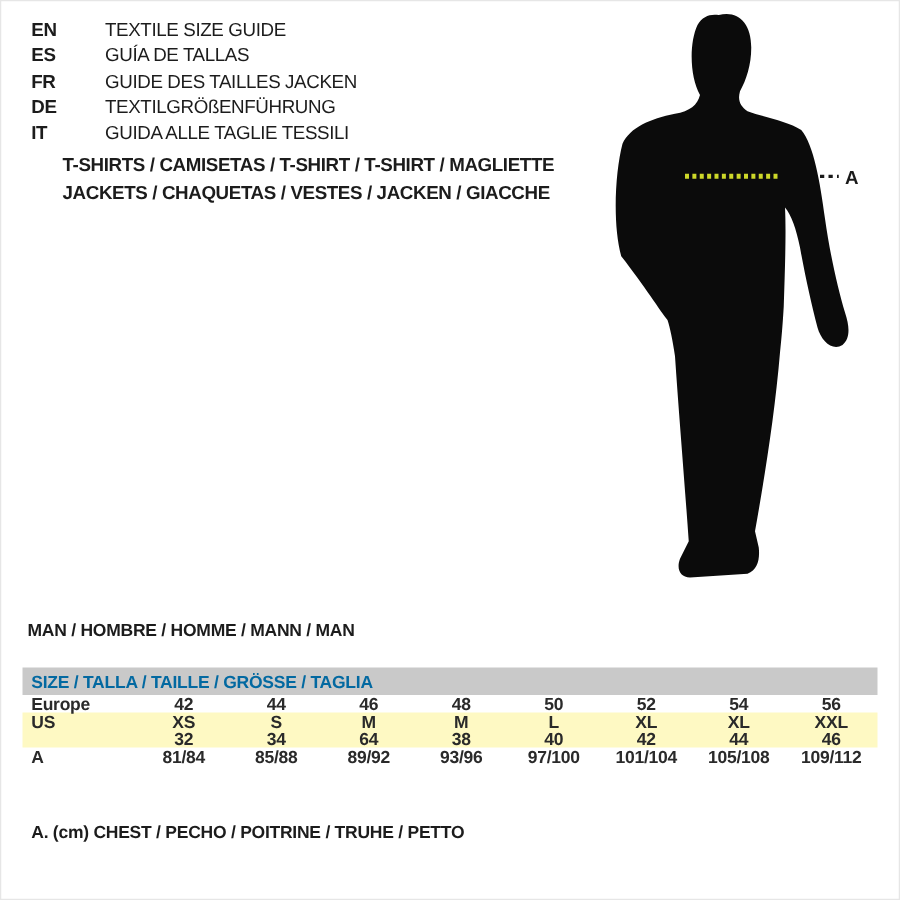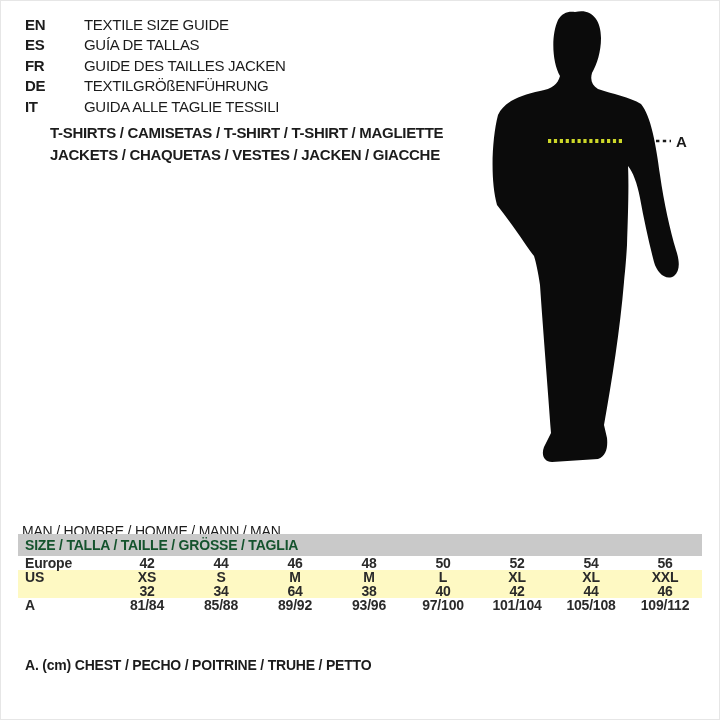--- a/index.html
+++ b/index.html
@@ -16,27 +16,27 @@
   .lang-block{position:absolute;left:25px;top:14px;}
   .lang-row{display:flex;height:20.5px;align-items:center;gap:16px;}
   .lang-code{width:43px;font-size:15px;font-weight:700;letter-spacing:-0.3px;}
   .lang-label{font-size:15px;font-weight:400;letter-spacing:-0.3px;white-space:nowrap;}
   
   .categories{position:absolute;left:22px;top:122px;margin-left:28px;}
   .cat-line{font-size:15px;font-weight:700;letter-spacing:-0.3px;line-height:22px;white-space:nowrap;}
   
   .figure{position:absolute;left:440px;top:0px;width:280px;height:480px;}
   
-  .section-title{position:absolute;left:22px;top:496px;font-size:14px;font-weight:400;letter-spacing:-0.2px;margin-top:27px;}
+  .section-title{position:absolute;left:22px;top:496px;font-size:14px;font-weight:700;letter-spacing:-0.2px;}
   
   .size-table{position:absolute;left:18px;top:534px;width:684px;}
   .t-header{
     height:22px;line-height:22px;background:#c9c9c9;
     font-size:14px;font-weight:700;letter-spacing:-0.2px;
-    padding-left:7px;box-sizing:border-box;color:#14532d;
+    padding-left:7px;box-sizing:border-box;color:#0369a1;
   }
   .t-row{display:flex;height:14px;align-items:center;}
   .t-row.shaded{background:#fef9c3;}
   .t-label{width:92px;padding-left:7px;box-sizing:border-box;font-size:14px;font-weight:700;letter-spacing:-0.2px;color:#2a2a2a;}
   .t-cell{width:74px;text-align:center;font-size:14px;font-weight:700;letter-spacing:-0.2px;color:#2a2a2a;}
   
   .footnote{position:absolute;left:25px;top:657px;font-size:14px;font-weight:700;letter-spacing:-0.2px;}
 </style>
 </head>
 <body>

